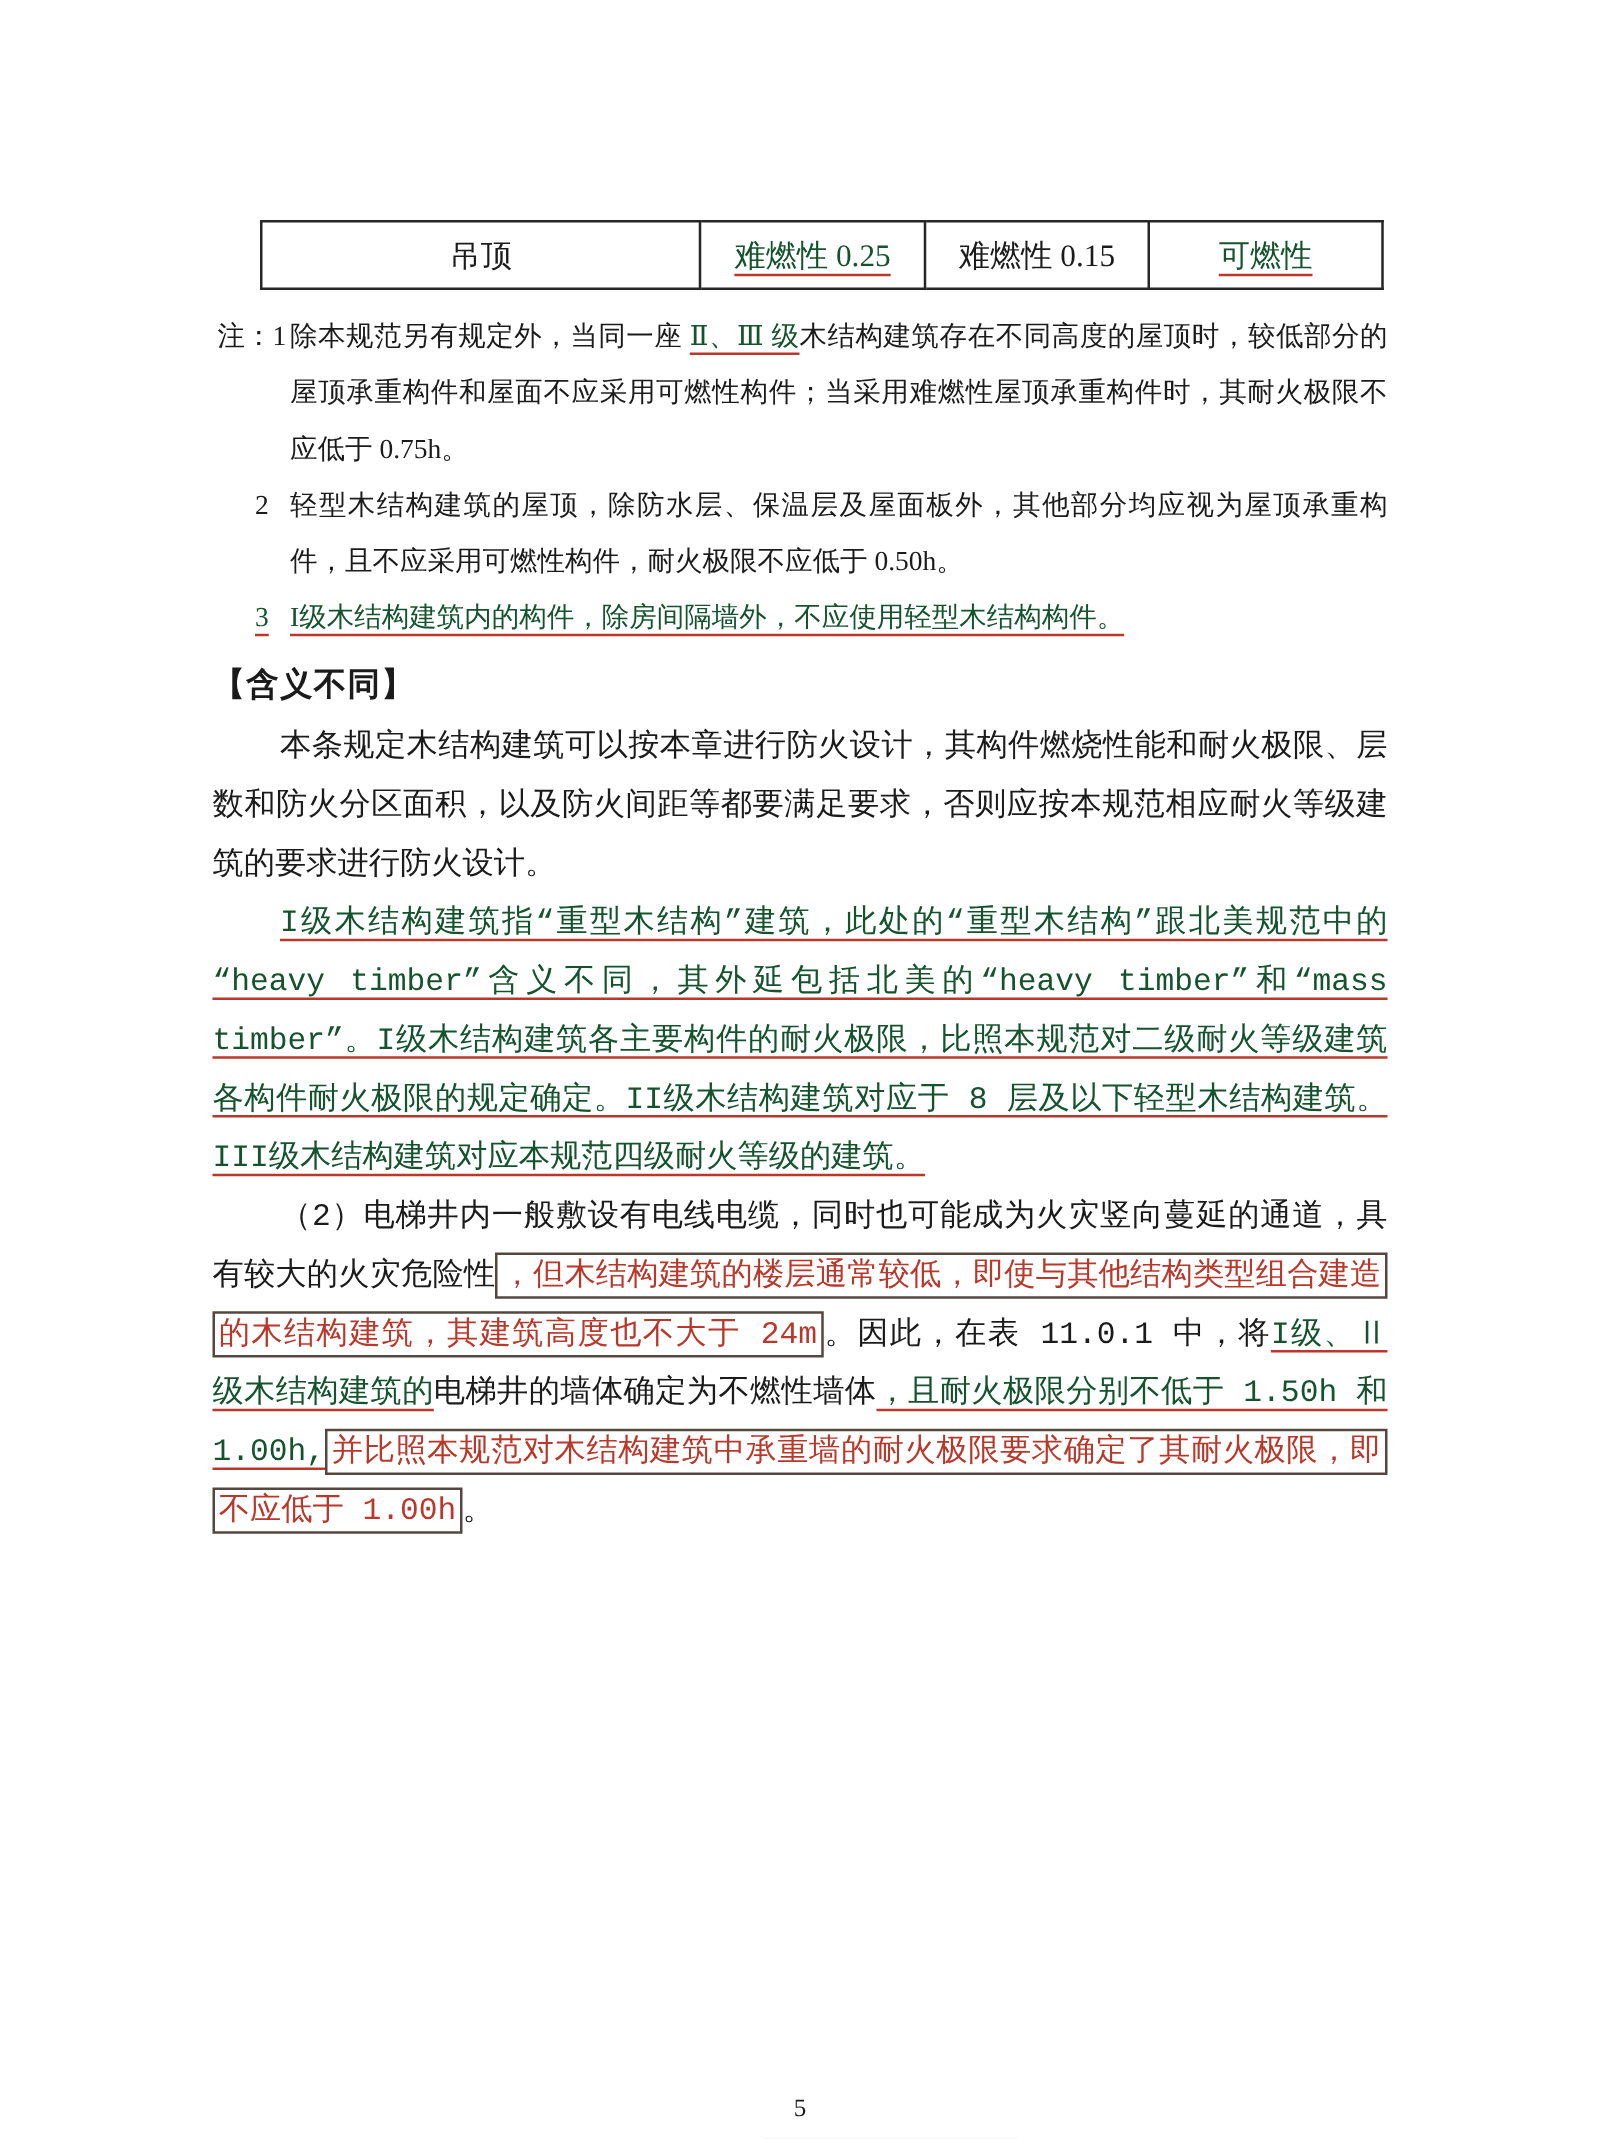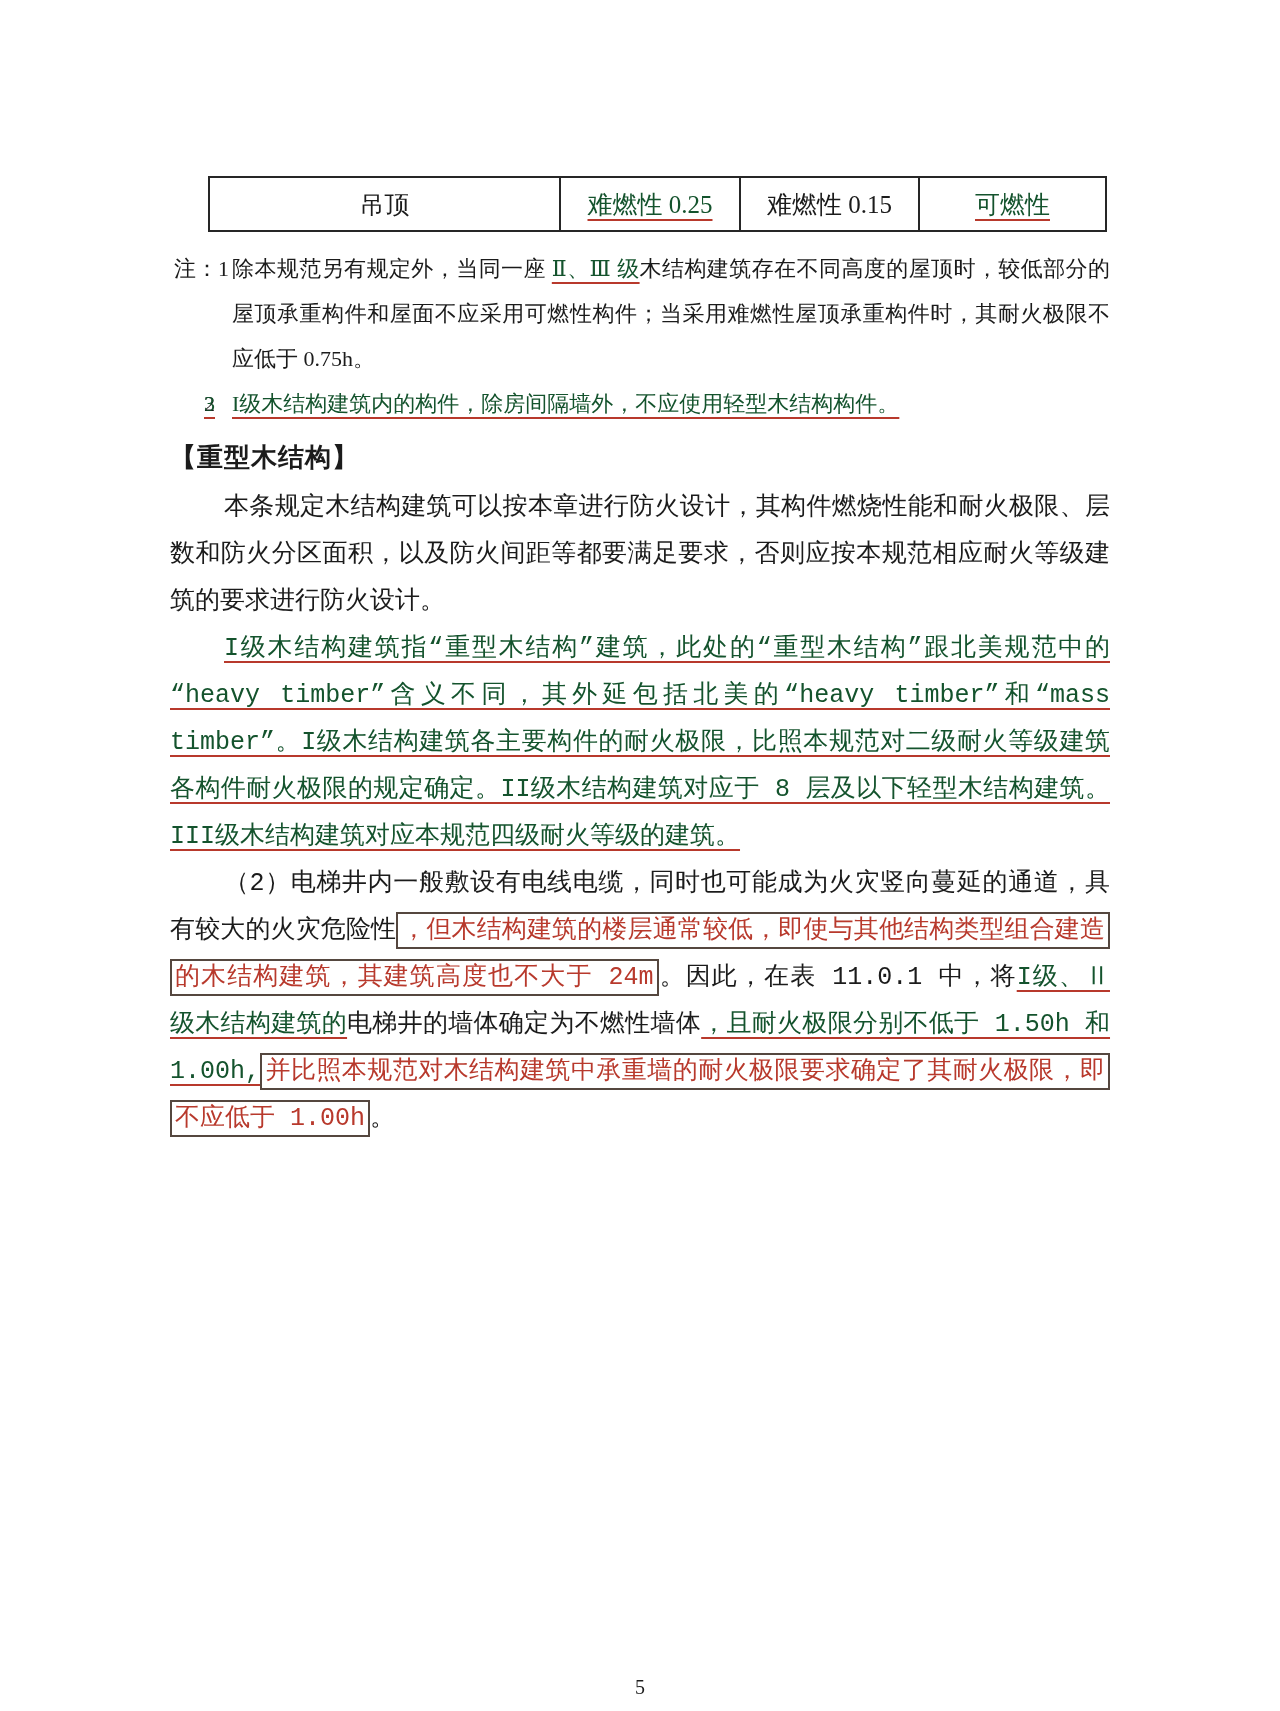--- a/index.html
+++ b/index.html
@@ -108,25 +108,25 @@
             <td><span class="run-black">吊顶</span></td>
             <td><span class="run-red-u">难燃性 0.25</span></td>
             <td><span class="run-black">难燃性 0.15</span></td>
             <td><span class="run-red-u">可燃性</span></td>
           </tr>
       </tbody>
     </table>
 
     <div class="notes" id="notes-block">
         <div class="note"><span class="marker run-black">注：1</span><span class="run-black">除本规范另有规定外，当同一座 </span><span class="run-red-u">Ⅱ、Ⅲ 级</span><span class="run-black">木结构建筑存在不同高度的屋顶时，较低部分的屋顶承重构件和屋面不应采用可燃性构件；当采用难燃性屋顶承重构件时，其耐火极限不应低于 0.75h。</span></div>
-        <div class="note sub"><span class="marker run-black">2</span></div>
+        <div class="note sub"><span class="marker run-black">2</span><span class="run-black">轻型木结构建筑的屋顶，除防水层、保温层及屋面板外，其他部分均应视为屋顶承重构件，且不应采用可燃性构件，耐火极限不应低于 0.50h。</span></div>
         <div class="note sub"><span class="marker run-red-u">3</span><span class="run-red-u">I级木结构建筑内的构件，除房间隔墙外，不应使用轻型木结构构件。</span></div>
       </div>
 
-    <div class="section-title">【重型木结构】</div>
+    <div class="section-title">【含义不同】</div>
 
     <div id="body-paragraphs">
         <div class="para"><span class="run-black">本条规定木结构建筑可以按本章进行防火设计，其构件燃烧性能和耐火极限、层数和防火分区面积，以及防火间距等都要满足要求，否则应按本规范相应耐火等级建筑的要求进行防火设计。</span></div>
         <div class="para"><span class="run-red-u">I级木结构建筑指“重型木结构”建筑，此处的“重型木结构”跟北美规范中的“heavy timber”含义不同，其外延包括北美的“heavy timber”和“mass timber”。I级木结构建筑各主要构件的耐火极限，比照本规范对二级耐火等级建筑各构件耐火极限的规定确定。II级木结构建筑对应于 8 层及以下轻型木结构建筑。III级木结构建筑对应本规范四级耐火等级的建筑。</span></div>
         <div class="para"><span class="run-black">（2）电梯井内一般敷设有电线电缆，同时也可能成为火灾竖向蔓延的通道，具有较大的火灾危险性</span><span class="run-red-box">，但木结构建筑的楼层通常较低，即使与其他结构类型组合建造的木结构建筑，其建筑高度也不大于 24m</span><span class="run-black">。因此，在表 11.0.1 中，将</span><span class="run-red-u">I级、Ⅱ 级木结构建筑的</span><span class="run-black">电梯井的墙体确定为不燃性墙体</span><span class="run-red-u">，且耐火极限分别不低于 1.50h 和 1.00h,</span><span class="run-red-box">并比照本规范对木结构建筑中承重墙的耐火极限要求确定了其耐火极限，即不应低于 1.00h</span><span class="run-black">。</span></div>
       </div>
 
   </div>
 
   <div class="footer">5</div>

